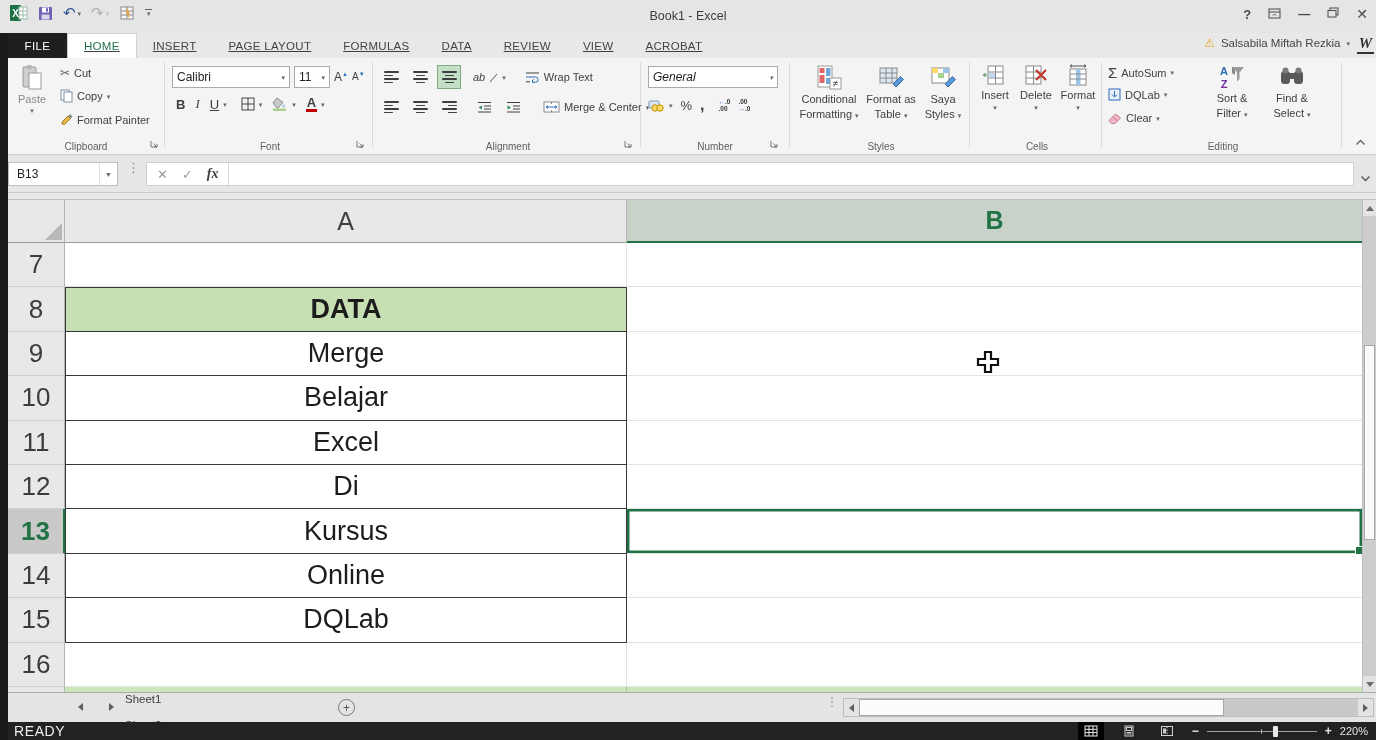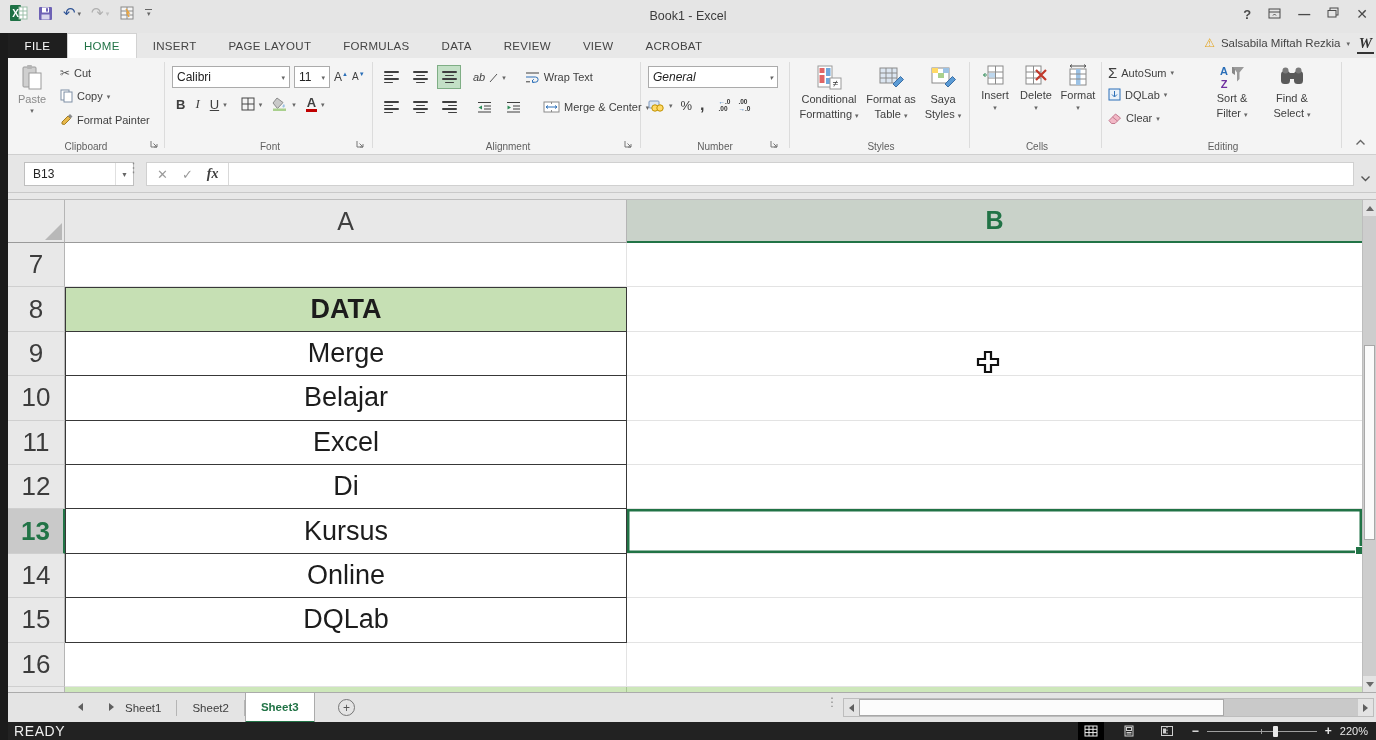--- a/index.html
+++ b/index.html
@@ -13,21 +13,21 @@
   .ring .dot{width:30%;height:30%;border:1px solid rgba(145,145,165,.38);border-radius:50%;}
   .qat{position:absolute;left:10px;top:4px;display:flex;align-items:center;gap:10px;z-index:2;}
   .qbtn{display:flex;align-items:center;gap:2px;font-size:13px;color:#2f5496;cursor:default;}
   .car{font-size:7px;color:#666;line-height:1;}
   .title-text{position:absolute;left:50%;top:9px;transform:translateX(-50%);font-size:12.5px;color:#3c3c3c;z-index:2;}
   .winctl{position:absolute;right:8px;top:6px;display:flex;align-items:center;gap:17px;z-index:2;color:#4a4a4a;font-size:12px;}
   .winctl span{cursor:default;}
   
   .tabrow{position:absolute;left:0;top:33px;width:1376px;height:25px;background:#e8e8e8;z-index:1;}
   .ftab{position:absolute;left:8px;top:0;width:59px;height:25px;background:#1f1f1f;color:#fff;font-size:11.5px;display:flex;align-items:center;justify-content:center;letter-spacing:.4px;z-index:3;}
-  .rtabs{position:absolute;left:67px;top:0;height:25px;display:flex;z-index:3;}
+  .rtabs{position:absolute;left:67px;top:0;height:25px;display:flex;z-index:3;text-decoration:underline;}
   .rtab{padding:0 16px;height:25px;display:flex;align-items:center;font-size:11.5px;color:#444;letter-spacing:.3px;cursor:default;white-space:nowrap;}
   .rtab.active{background:#fff;color:#217346;border:1px solid #d2d2d2;border-bottom:none;}
   .userarea{position:absolute;right:26px;top:3px;display:flex;align-items:center;gap:6px;font-size:11.5px;color:#444;z-index:3;}
   .warn{color:#e3a21a;font-size:12px;}
   .wlogo{position:absolute;right:2px;top:2px;font-family:"Liberation Serif",serif;font-style:italic;font-weight:bold;font-size:15px;color:#333;border-bottom:2px solid #333;padding:0 2px;z-index:3;}
   
   .ribbon{position:absolute;left:0;top:58px;width:1376px;height:97px;background:#f4f4f4;border-bottom:1px solid #cfcfcf;z-index:2;font-size:11px;color:#3f3f3f;}
   .rsep{position:absolute;top:4px;bottom:6px;width:1px;background:#dcdcdc;}
   .rgroup{position:absolute;top:0;height:97px;}
   .glabel{position:absolute;bottom:3px;left:0;right:0;text-align:center;font-size:10px;color:#5f5f5f;}
@@ -44,21 +44,21 @@
   .lns i:nth-child(even){width:60%;}
   .lns.c{align-items:center;}.lns.r{align-items:flex-end;}.lns.l{align-items:flex-start;}
   .icbox{width:22px;height:22px;display:flex;align-items:center;justify-content:center;}
   .hl{background:#c3e0c6;outline:1px solid #7fae85;}
   .Ared{font-weight:bold;font-size:13px;color:#3f3f3f;border-bottom:3px solid #c00000;line-height:1;padding:0 1px;}
   .bld{font-weight:bold;font-size:13px;}.itl{font-style:italic;font-size:13px;font-family:"Liberation Serif",serif;}.unl{text-decoration:underline;font-size:13px;}
   .dec2{display:flex;flex-direction:column;font-size:6.5px;line-height:7px;color:#333;font-weight:bold;}
   .chevup{position:absolute;right:10px;bottom:6px;}
   
   .fbar{position:absolute;left:0;top:155px;width:1376px;height:38px;background:#e6e6e6;border-bottom:1px solid #c9c9c9;z-index:2;}
-  .namebox{position:absolute;left:24px;top:7px;width:110px;height:24px;background:#fff;border:1px solid #bfbfbf;display:flex;align-items:center;font-size:12px;color:#222;}
+  .namebox{position:absolute;left:8px;top:7px;width:110px;height:24px;background:#fff;border:1px solid #bfbfbf;display:flex;align-items:center;font-size:12px;color:#222;}
   .namebox .nv{flex:1;padding-left:8px;}
   .namebox .nd{width:18px;height:100%;display:flex;align-items:center;justify-content:center;border-left:1px solid #e0e0e0;color:#666;font-size:7px;}
   .fdots{position:absolute;left:127px;top:9px;color:#8a8a8a;font-size:13px;letter-spacing:0;line-height:7px;}
   .fpanel{position:absolute;left:146px;top:7px;right:22px;height:24px;background:#fff;border:1px solid #d0d0d0;display:flex;align-items:center;}
   .fbtns{display:flex;align-items:center;gap:14px;padding:0 10px;border-right:1px solid #d9d9d9;height:100%;}
   .fx{font-family:"Liberation Serif",serif;font-style:italic;font-size:14px;color:#3f3f3f;font-weight:bold;}
   .fgray{color:#9a9a9a;font-size:13px;}
   .finput{flex:1;height:100%;}
   .fchev{position:absolute;right:5px;top:13px;}
   
@@ -89,21 +89,21 @@
   .vscroll{position:absolute;left:1362px;top:200px;width:14px;height:492px;background:#cdcdcd;border-left:1px solid #bdbdbd;z-index:2;}
   .varr{position:absolute;left:0;width:14px;height:16px;background:#e3e3e3;display:flex;align-items:center;justify-content:center;}
   .vthumb{position:absolute;left:1px;width:11px;top:145px;height:195px;background:#fbfbfb;border:1px solid #a8a8a8;}
   .tri-up{width:0;height:0;border-left:4px solid transparent;border-right:4px solid transparent;border-bottom:5px solid #6a6a6a;}
   .tri-dn{width:0;height:0;border-left:4px solid transparent;border-right:4px solid transparent;border-top:5px solid #6a6a6a;}
   .tri-l{width:0;height:0;border-top:4px solid transparent;border-bottom:4px solid transparent;border-right:5px solid #5f5f5f;}
   .tri-r{width:0;height:0;border-top:4px solid transparent;border-bottom:4px solid transparent;border-left:5px solid #5f5f5f;}
   
   .tabsbar{position:absolute;left:0;top:692px;width:1376px;height:30px;background:#e4e4e4;border-top:1px solid #ababab;z-index:2;}
   .snav{position:absolute;top:10px;display:flex;gap:26px;left:78px;}
-  .stabs{position:absolute;left:110px;top:0;height:30px;display:flex;align-items:stretch;}
+  .stabs{position:absolute;left:110px;top:0;height:30px;display:flex;align-items:stretch;flex-direction:column;}
   .stab{padding:0 15px;display:flex;align-items:center;font-size:11.5px;color:#3d3d3d;cursor:default;}
   .stab.active{background:#fff;color:#217346;font-weight:bold;border-bottom:2.5px solid #217346;border-left:1px solid #ababab;border-right:1px solid #ababab;}
   .ssep{width:1px;background:#b5b5b5;margin:7px 0;}
   .addsheet{position:absolute;left:338px;top:6px;width:17px;height:17px;border:1px solid #767676;border-radius:50%;display:flex;align-items:center;justify-content:center;font-size:12px;color:#555;line-height:1;}
   .tdots{position:absolute;left:826px;top:6px;color:#8a8a8a;font-size:12px;line-height:6px;text-align:center;}
   .hscroll{position:absolute;left:843px;top:5px;width:531px;height:19px;display:flex;align-items:stretch;background:#c9c9c9;border:1px solid #bdbdbd;}
   .harr{width:15px;background:#e3e3e3;display:flex;align-items:center;justify-content:center;}
   .hthumb{width:365px;background:#fcfcfc;border:1px solid #a8a8a8;}
   .htrack{flex:1;}
   

